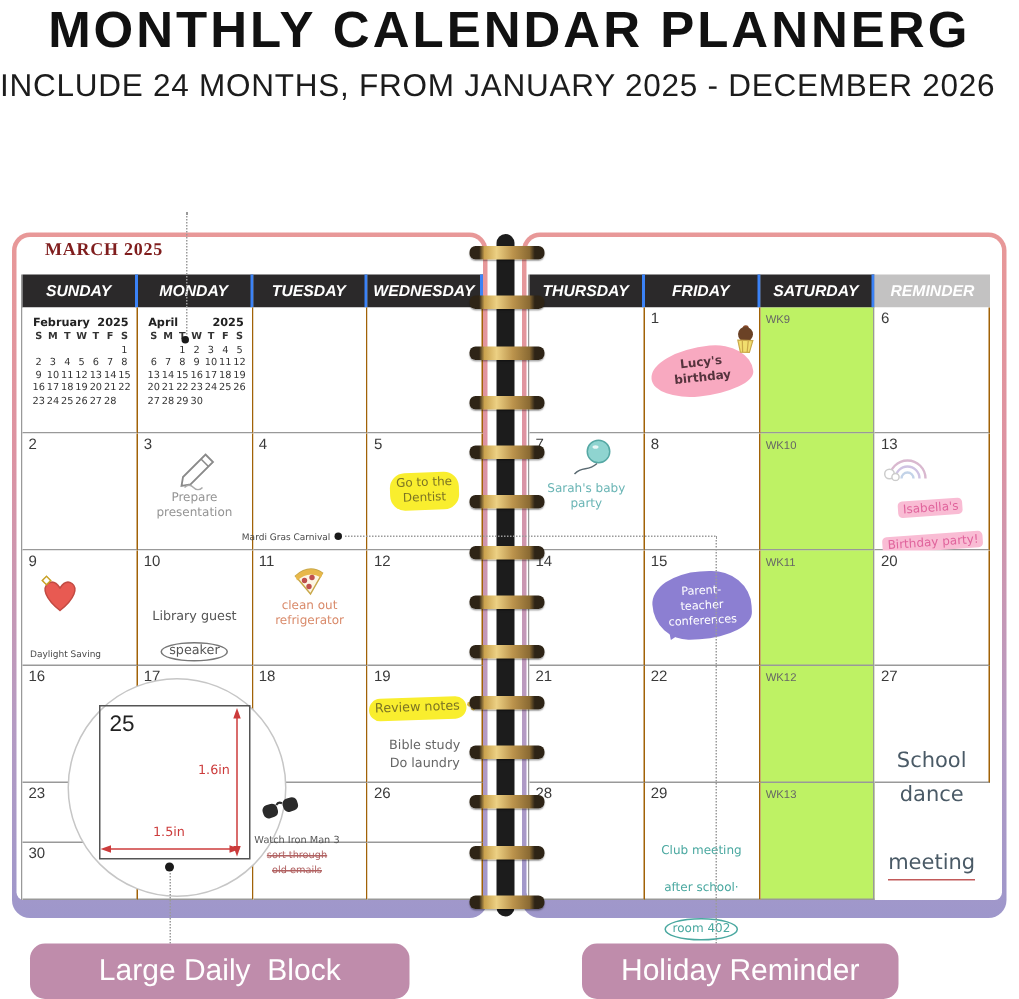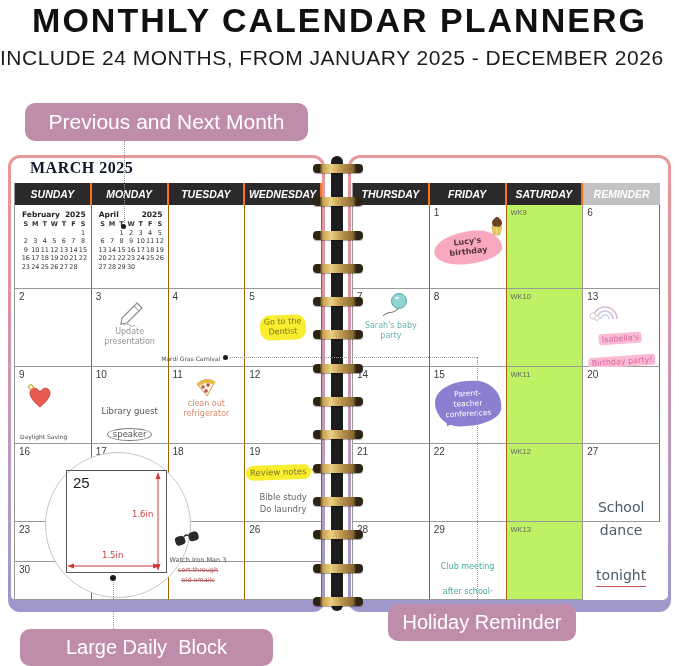--- a/index.html
+++ b/index.html
@@ -10,21 +10,21 @@
   #title{position:absolute;left:0;top:1px;width:679px;text-align:center;
          font-size:34px;font-weight:bold;letter-spacing:2px;color:#111;white-space:nowrap;}
   #subtitle{position:absolute;left:0;top:46px;width:615px;text-align:left;
          font-size:21px;font-weight:400;letter-spacing:.5px;color:#1c1c1c;white-space:nowrap;}
 
   
   .pill{position:absolute;background:#bf8cab;color:#fff;border-radius:10px;
         display:flex;align-items:center;justify-content:center;z-index:9;white-space:pre;}
   #pill-top{left:25px;top:103px;width:283px;height:38px;font-size:21px;}
   #pill-large{left:20px;top:629px;width:253px;height:37px;font-size:20px;}
-  #pill-holiday{left:388px;top:604px;width:188px;height:37px;font-size:20px;}
+  #pill-holiday{left:388px;top:629px;width:211px;height:37px;font-size:20px;}
 
   
   .vline{position:absolute;width:0;border-left:1.5px dotted #9a9a9a;z-index:8;}
   .hline{position:absolute;height:0;border-top:1.5px dotted #9a9a9a;z-index:8;}
   .dot{position:absolute;width:5px;height:5px;border-radius:50%;background:#1a1a1a;z-index:8;}
   #conn-top{left:124px;top:141px;height:84px;}
   #dot-top{left:121px;top:224px;}
   #dot-mardi{left:223px;top:355px;}
   #conn-mardi-h{left:230px;top:357px;width:247px;}
   #conn-holiday-v{left:477px;top:357px;height:272px;}
@@ -32,38 +32,38 @@
   #dot-mag{left:110px;top:575px;width:6px;height:6px;z-index:7;}
 
   
   .page-outer{position:absolute;top:155px;height:457px;border-radius:12px;z-index:1;
       background:linear-gradient(180deg,#e89898 0%,#dd93a2 32%,#b59bc3 72%,#9e97cb 100%);}
   #page-left-outer{left:8px;width:317px;}
   #page-right-outer{left:348px;width:323px;}
   .page-inner{position:absolute;left:3px;top:3px;right:3px;bottom:12px;background:#fff;
       border-radius:9px 9px 5px 5px;}
   #month-title{position:absolute;left:30px;top:159px;font-family:"Liberation Serif",serif;
-      font-weight:bold;font-size:16px;letter-spacing:.5px;color:#0f172a;z-index:2;}
+      font-weight:bold;font-size:12px;letter-spacing:.5px;color:#7f1d1d;z-index:2;}
 
   
   #spine{position:absolute;left:331px;top:156px;width:12px;height:455px;background:#1c1c1c;
       border-radius:6px;z-index:3;}
   #coils{position:absolute;left:313px;top:164px;width:50px;height:442px;z-index:4;
       display:flex;flex-direction:column;justify-content:space-between;}
   .coil{display:block;height:9px;border-radius:4px;
       background:linear-gradient(90deg,#2e2416 0 13%,#caa24e 20%,#ecd083 36%,#bb934c 58%,#8a6a33 80%,#2e2416 87% 100%);
       box-shadow:0 1px 1px rgba(0,0,0,.35);}
 
   
   .grid{position:absolute;top:183px;width:307px;display:grid;z-index:2;
       grid-template-columns:repeat(4,1fr);background:#fff;border-left:1px solid #999;}
   #grid-left{left:14px;grid-template-rows:22px 84px 78px 77px 78px 40px 38px;}
   #grid-right{left:352px;grid-template-rows:22px 84px 78px 77px 78px 78px;}
   .hdr{background:#2b292a;color:#fff;font-style:italic;font-weight:bold;font-size:10.5px;
-      display:flex;align-items:center;justify-content:center;border-right:2px solid #f97316;}
+      display:flex;align-items:center;justify-content:center;border-right:2px solid #3b82f6;}
   .hdr.rem{background:#c3c2c2;border-right:none;}
   .cell{position:relative;border-right:1px solid #a16207;border-bottom:1px solid #999;
       background:#fff;font-size:10px;color:#333;overflow:visible;}
   .cell .day{position:absolute;top:2px;left:4px;font-size:10px;color:#3a3a3a;}
   .wk{background:#bef264;font-size:7.5px;color:#666;padding:3px 0 0 4px;
       border-right:1px solid #999;border-bottom:1px solid #999;}
 
   
   .minical{margin:5px 3px 0 6px;font-family:"DejaVu Sans",sans-serif;color:#222;}
   .minical .t{display:flex;justify-content:space-between;font-size:7.5px;font-weight:bold;padding:0 2px 1px 1px;}
@@ -111,21 +111,20 @@
   #sunglasses{position:absolute;left:174px;top:532px;z-index:7;transform:rotate(-18deg);}
 </style>
 </head>
 <body>
 
 <div id="stage">
 
   <div id="title">MONTHLY CALENDAR PLANNERG</div>
   <div id="subtitle">INCLUDE 24 MONTHS, FROM JANUARY 2025 - DECEMBER 2026</div>
 
-  <div class="pill" id="pill-top">Previous and Next Month</div>
   <div class="pill" id="pill-large">Large Daily  Block</div>
   <div class="pill" id="pill-holiday">Holiday Reminder</div>
 
   <div class="vline" id="conn-top"></div>
   <div class="dot" id="dot-top"></div>
   <div class="dot" id="dot-mardi"></div>
   <div class="hline" id="conn-mardi-h"></div>
   <div class="vline" id="conn-holiday-v"></div>
   <div class="vline" id="conn-large-v"></div>
   <div class="dot" id="dot-mag"></div>
@@ -272,21 +271,21 @@
     <div class="cell">
         <span class="day">2</span>
       </div>
     <div class="cell">
       <span class="day">3</span>
       <svg class="doodle" width="28" height="26" style="margin-top:12px;">
         <path d="M21,2 L26,7 L11,22 L5,23 L6,17 Z" fill="none" stroke="#8a8a8a" stroke-width="1.2"></path>
         <path d="M18,5 L23,10" stroke="#8a8a8a" stroke-width="1"></path>
         <path d="M7,24 q3,-3 6,0 q3,3 6,0" fill="none" stroke="#aaa" stroke-width="1"></path>
       </svg>
-      <span class="note gray">Update
+      <span class="note gray">Prepare
 presentation</span>
     </div>
     <div class="cell">
       <span class="day">4</span>
       <span class="holiday-note" style="right:24px;bottom:4px;">Mardi Gras Carnival</span>
     </div>
     <div class="cell">
       <span class="day">5</span>
       <div style="text-align:center;margin-top:26px;transform:rotate(-2deg);">
         <span class="note hl-yellow">Go to the
@@ -447,21 +446,21 @@
       </div>
     <div class="cell">
         <span class="day">22</span>
       </div>
     <div class="wk">WK12</div>
 
     <div class="cell">
       <span class="day">27</span>
       <div class="note" style="margin-top:30px;font-size:14px;color:#4a5a66;line-height:1.6;">
         <span>School dance</span><br>
-        <span class="underline-red">tonight</span>
+        <span class="underline-red">meeting</span>
       </div>
     </div>
     <div class="cell">
         <span class="day">28</span>
       </div>
     <div class="cell">
       <span class="day">29</span>
       <div class="note" style="margin-top:26px;color:#4aa8a0;line-height:1.6;">
         <span>Club meeting</span><br>
         <span>after school·</span><br>

